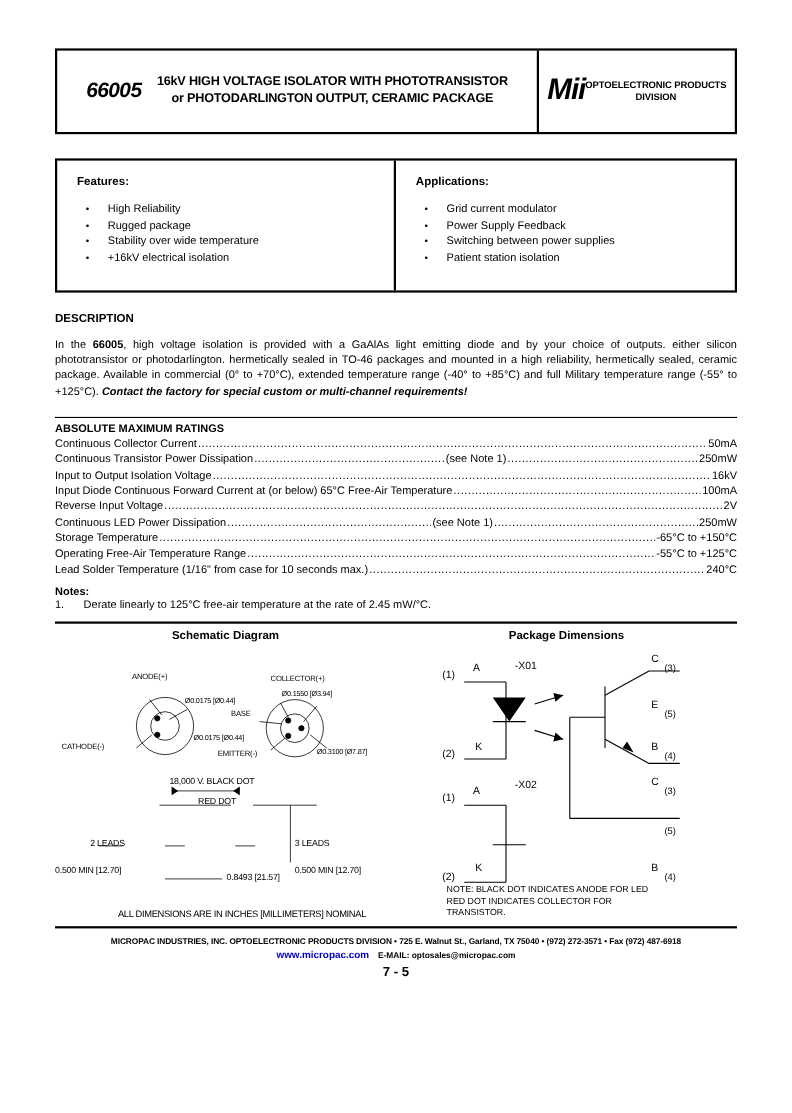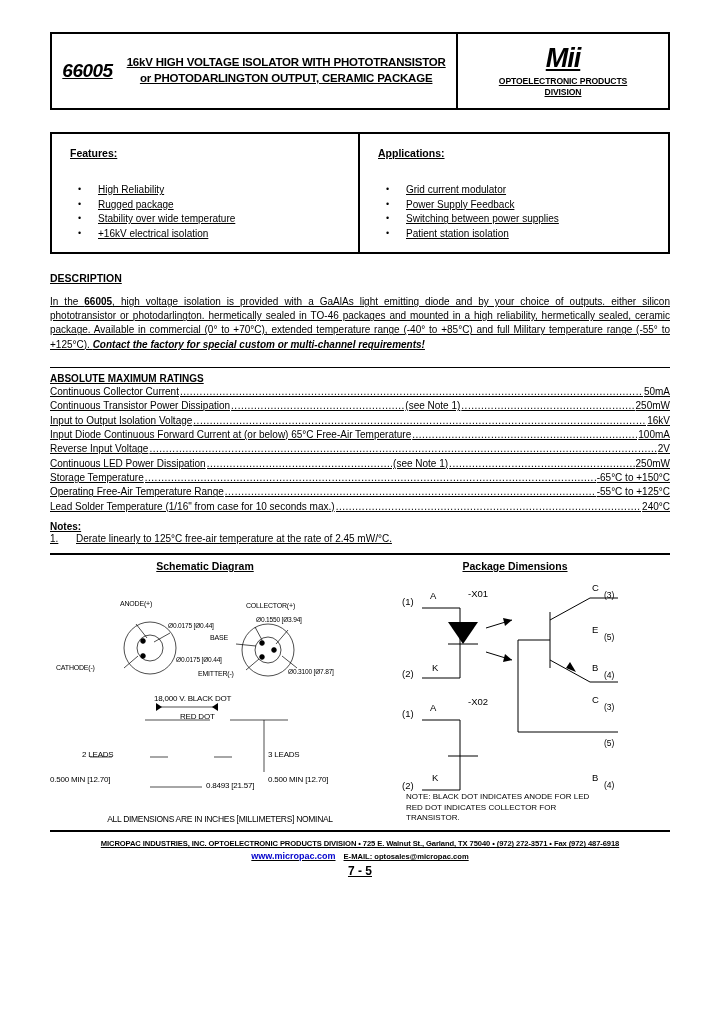--- a/index.html
+++ b/index.html
@@ -14,22 +14,21 @@
     color: #000000;
     position: relative;
     overflow: hidden;
   }
   .page {
     position: absolute;
     left: 0; top: 0;
     width: 720px;
     height: 1012px;
     box-sizing: border-box;
-    padding: 32px 50px 0 50px;
-    text-decoration: underline;
+    padding: 44px 50px 0 50px;
   }
 
   
   .title-block {
     display: flex;
     border: 2px solid #000;
     height: 78px;
     box-sizing: border-box;
   }
   .title-left {
@@ -49,23 +48,23 @@
     white-space: nowrap;
   }
   .title-lines {
     text-align: center;
     font-size: 11.5px;
     font-weight: bold;
     line-height: 1.35;
     letter-spacing: -0.2px;
   }
   .title-right {
-    width: 210px;
-    display: flex;
-    flex-direction: column;
+    width: 178px;
+    display: flex;
+    flex-direction: row;
     align-items: center;
     justify-content: center;
   }
   .logo-mii {
     font-size: 27px;
     font-weight: bold;
     font-style: italic;
     letter-spacing: -1px;
     line-height: 1;
     margin-bottom: 4px;
@@ -88,21 +87,21 @@
   }
   .fa-col {
     flex: 1 1 50%;
     padding: 13px 0 0 18px;
     box-sizing: border-box;
   }
   .fa-col.left { border-right: 2px solid #000; }
   .fa-head {
     font-size: 10.5px;
     font-weight: bold;
-    margin-bottom: 24px;
+    margin-bottom: 13px;
   }
   .fa-list { list-style: none; margin: 0; padding: 0; }
   .fa-list li {
     font-size: 10px;
     line-height: 1.47;
     padding-left: 28px;
     position: relative;
   }
   .fa-list li:before {
     content: "\2022";

